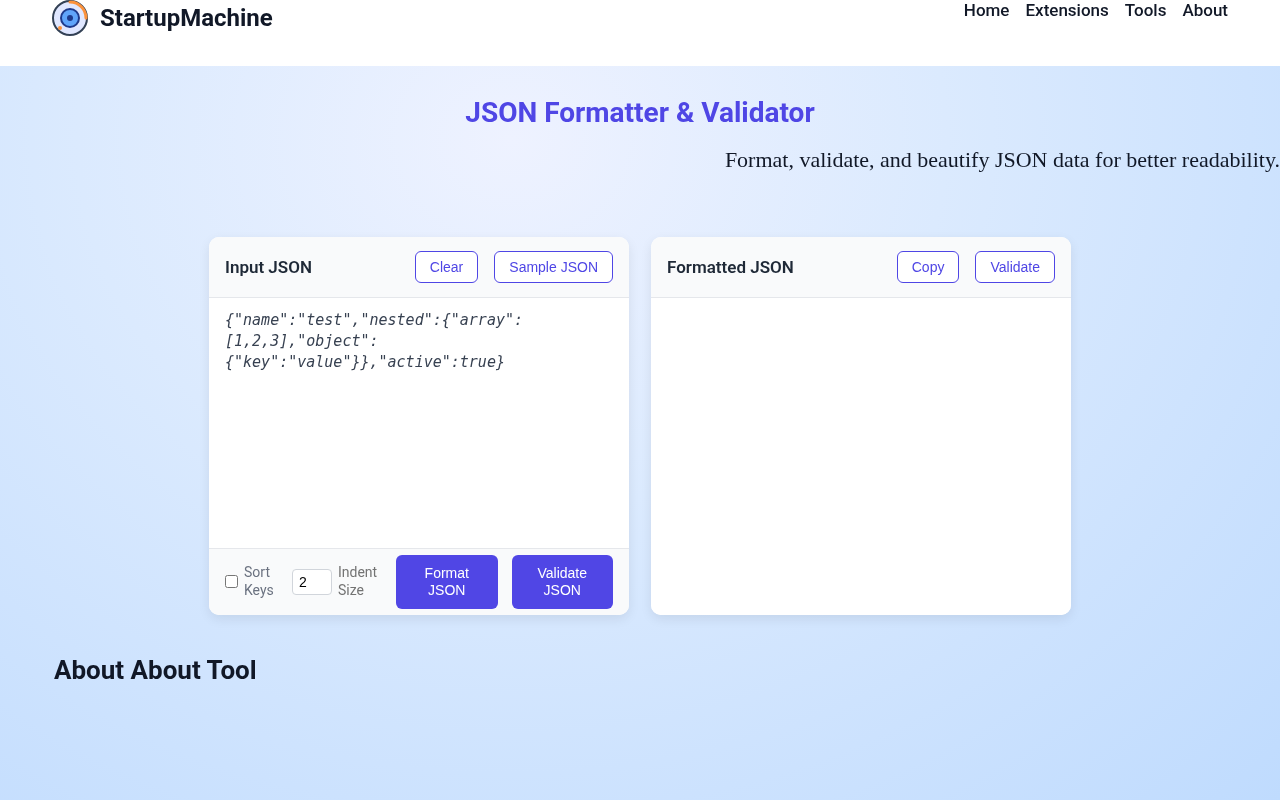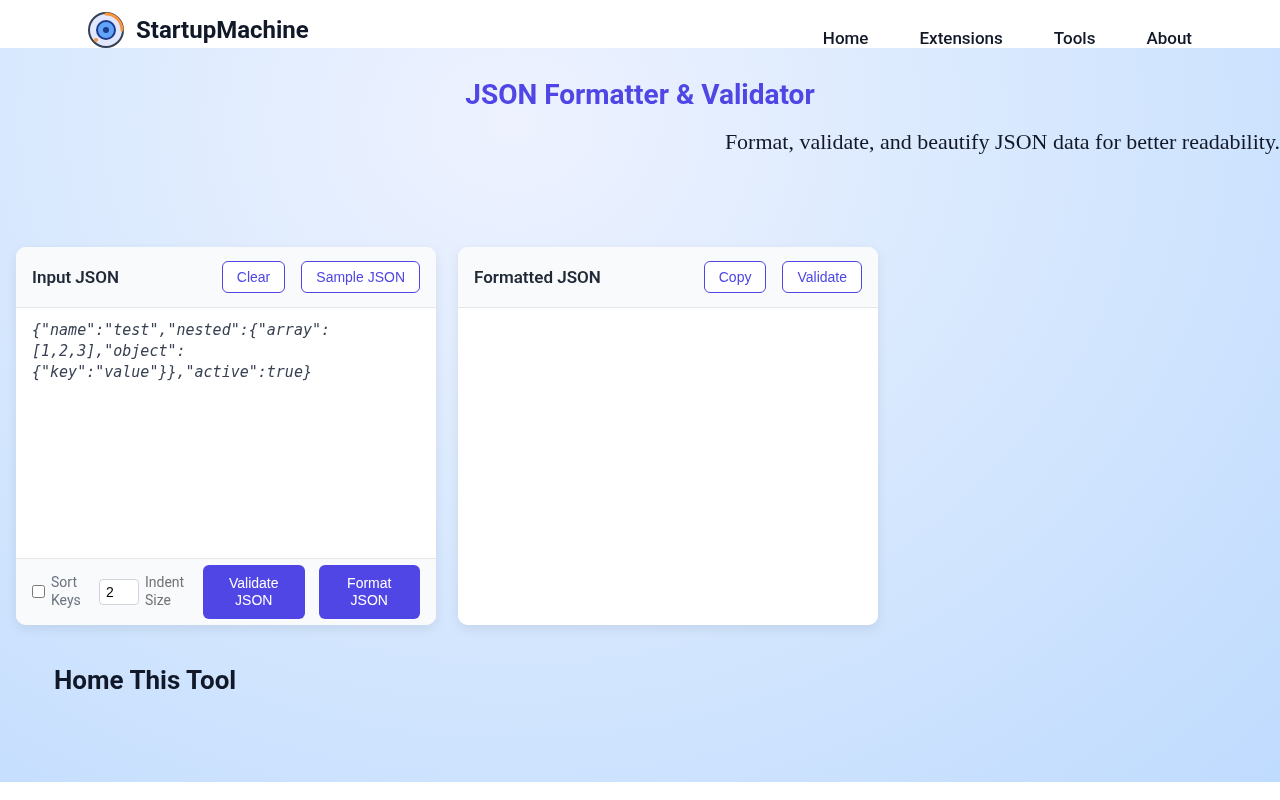--- a/index.html
+++ b/index.html
@@ -5,45 +5,45 @@
 * { box-sizing: border-box; margin: 0; padding: 0; }
 html, body { height: 100%; }
 body {
   font-family: -apple-system, BlinkMacSystemFont, "Segoe UI", Roboto, Helvetica, Arial, sans-serif;
   background: #fff;
   color: #111827;
   overflow-y: scroll;
 }
 .header {
   background: #fff;
-  height: 48px;
-  display: flex;
-  align-items: flex-end;
-  padding: 0 88px;
+  height: 66px;
+  display: flex;
+  align-items: flex-start;
+  padding: 0 52px;
 }
 .brand {
   display: flex;
   align-items: center;
   gap: 12px;
 }
 .logo {
   width: 36px;
   height: 36px;
   position: relative;
 }
 .logo svg { width: 36px; height: 36px; }
 .brand-name {
   font-size: 24px;
   font-weight: 700;
   color: #111827;
 }
 .nav {
   margin-left: auto;
   display: flex;
-  gap: 51px;
+  gap: 16px;
 }
 .nav a {
   color: #111827;
   text-decoration: none;
   font-size: 17px;
   font-weight: 500;
   cursor: pointer;
 }
 .hero {
   background: radial-gradient(ellipse at 40% 10%, #eef2ff 0%, #dbeafe 40%, #bfdbfe 100%);
@@ -58,23 +58,23 @@
   margin-bottom: 18px;
 }
 .sub {
   text-align: right;
   font-size: 22px;
   color: #111827;
   font-family: Liberation Serif, serif;
 }
 .cards-row {
   display: flex;
-  justify-content: flex-start;
+  justify-content: center;
   gap: 22px;
-  margin-top: 92px;
+  margin-top: 64px;
   padding: 0 16px;
 }
 .card {
   width: 420px;
   background: #fff;
   border-radius: 10px;
   box-shadow: 0 4px 12px rgba(0,0,0,0.08);
   display: flex;
   flex-direction: column;
   overflow: hidden;
@@ -237,35 +237,35 @@
       </div>
       <div class="card-footer">
         <label class="ck">
           <input type="checkbox" style="">
           <span class="ck-label">Sort Keys</span>
         </label>
         <div class="indent-ctrl">
           <input class="indent-input" type="number" value="2" style="">
           <span class="indent-label">Indent Size</span>
         </div>
+        <button class="btn-primary">Format JSON</button>
         <button class="btn-primary">Validate JSON</button>
-        <button class="btn-primary">Format JSON</button>
       </div>
     </div>
 
     <div class="card">
       <div class="card-head">
         <span class="card-title">Formatted JSON</span>
         <div class="card-head-actions">
           <button class="btn-outline">Copy</button>
           <button class="btn-outline">Validate</button>
         </div>
       </div>
       <div class="card-body output-area"></div>
       <div style="height:24px;background:#fff;"></div>
     </div>
 
   </div>
 
   <div class="about">
-    <h2 class="about-title">Home This Tool</h2>
+    <h2 class="about-title">About About Tool</h2>
   </div>
 </div>
 
 </body></html>

